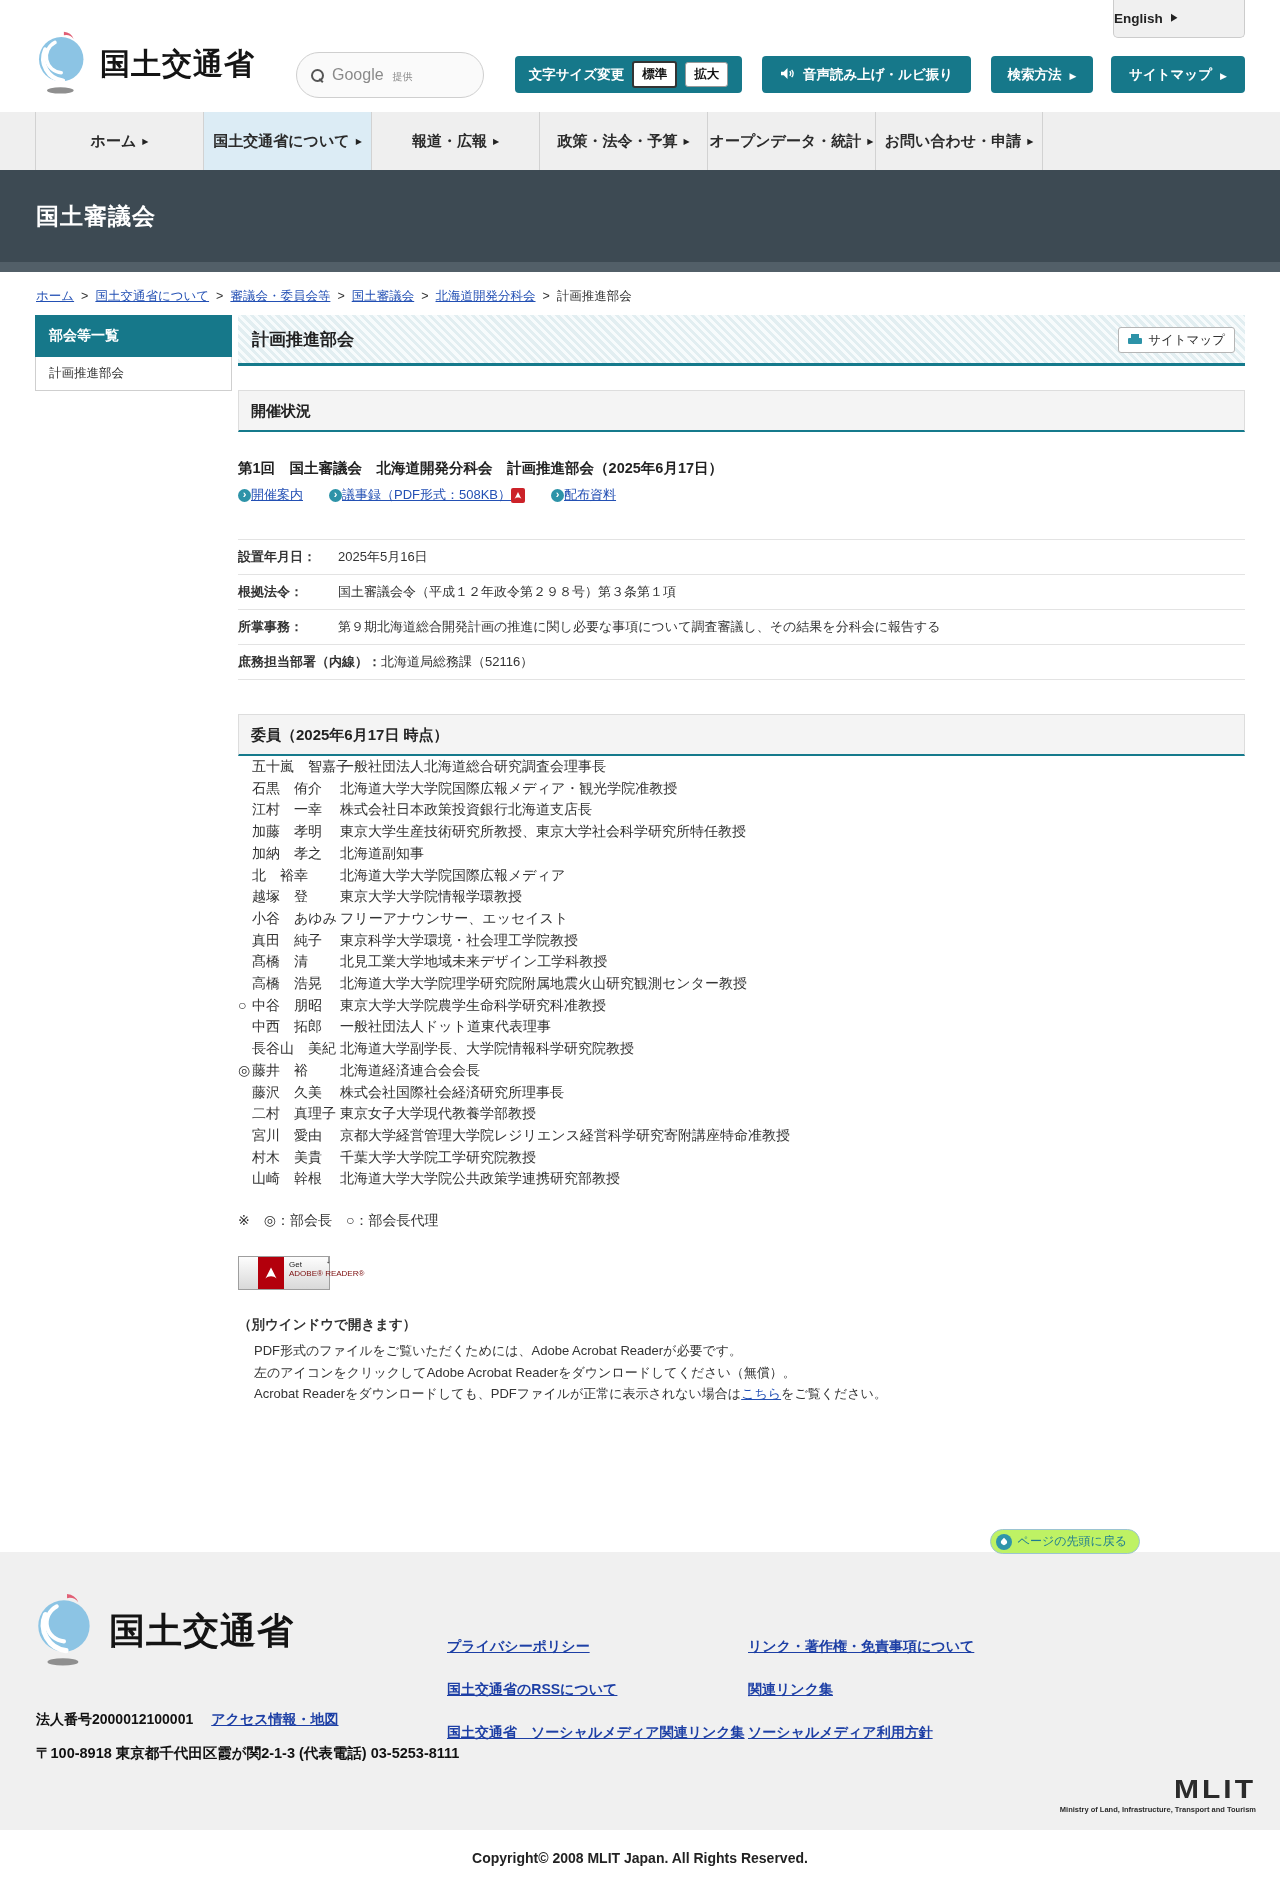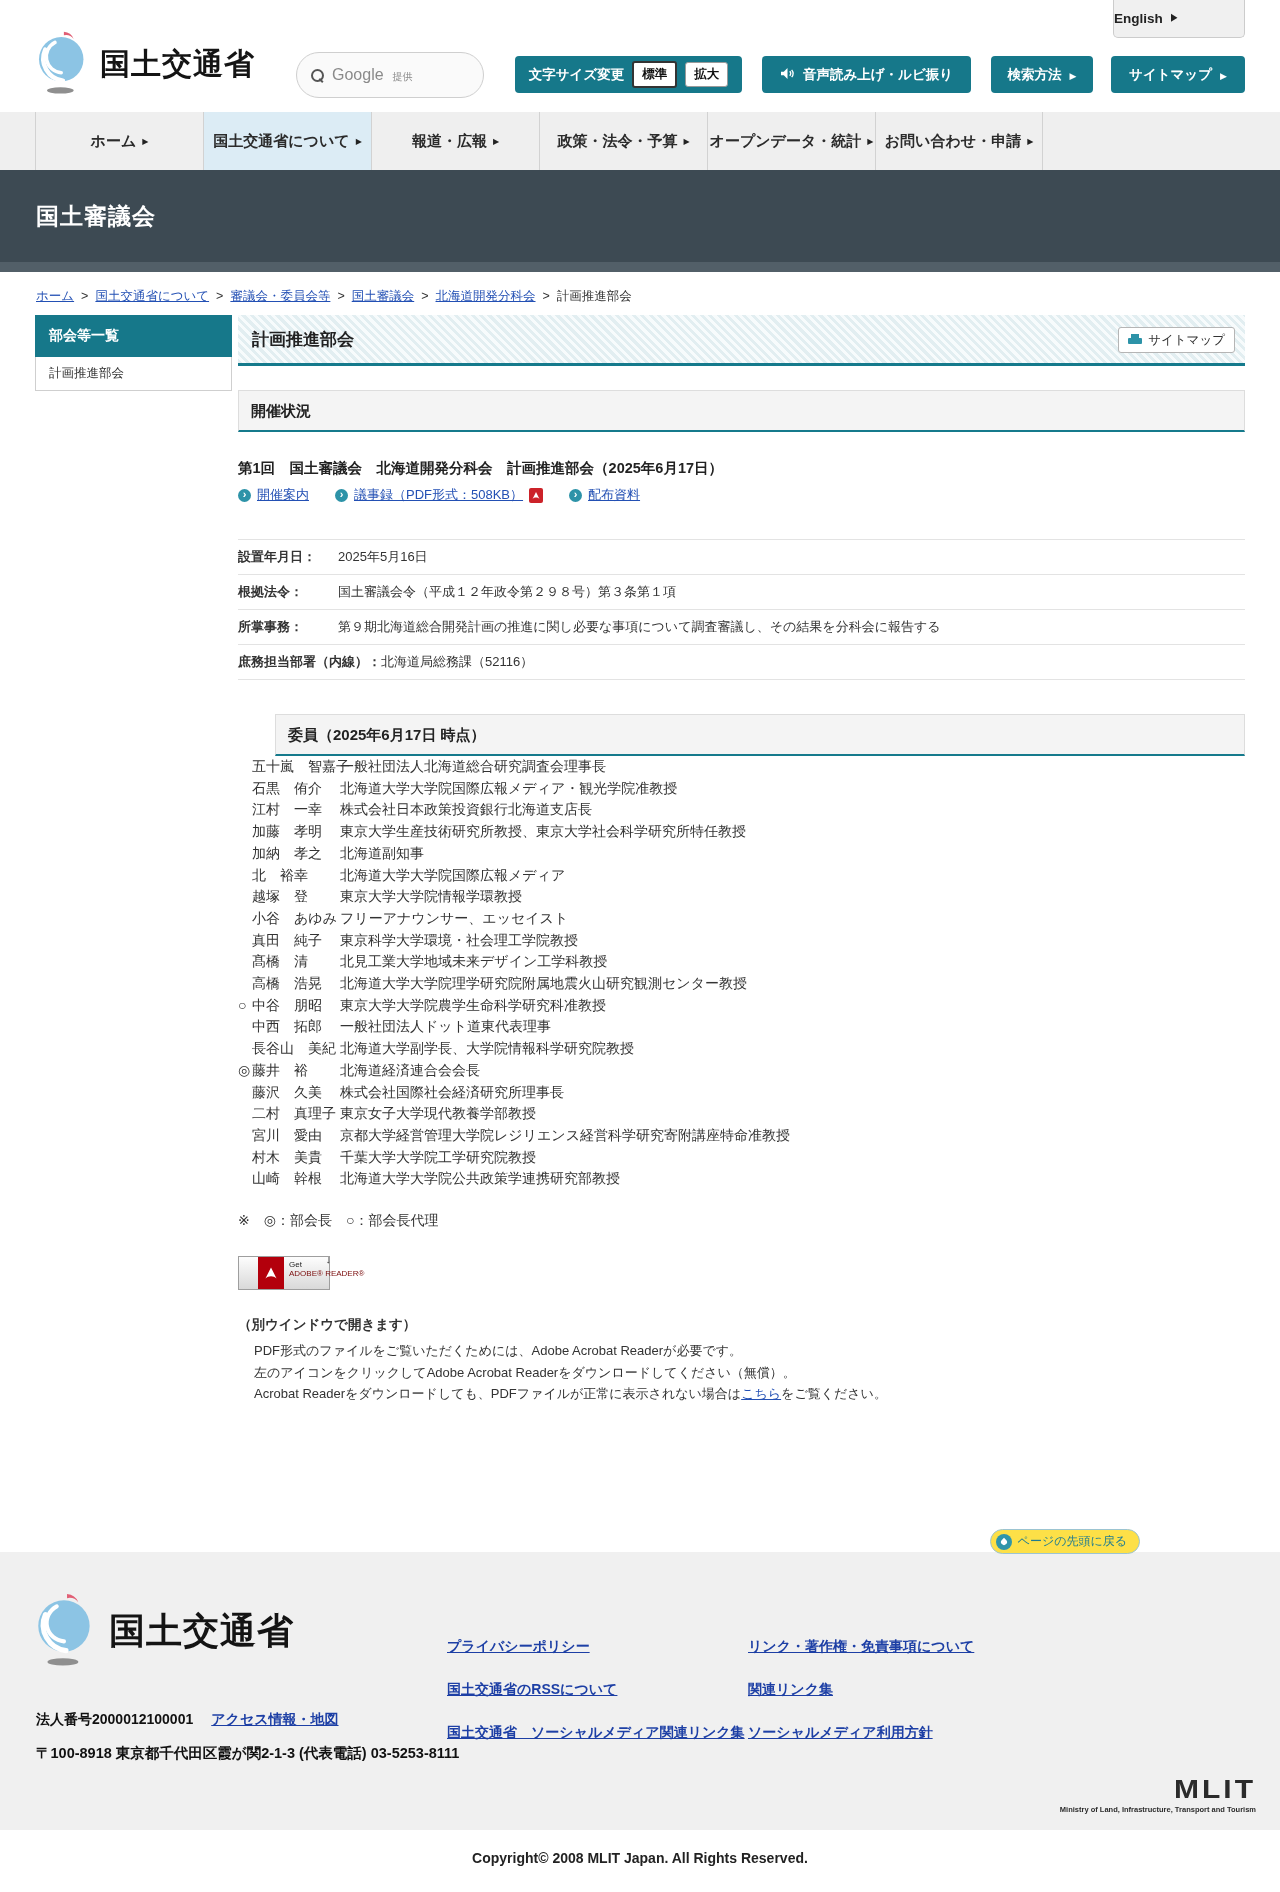--- a/index.html
+++ b/index.html
@@ -94,25 +94,25 @@
   .print-icon { width: 14px; height: 12px; position: relative; }
   .print-icon::before { content: ""; position: absolute; left: 3px; top: 0; width: 8px; height: 4px; background: #2d93a8; }
   .print-icon::after { content: ""; position: absolute; left: 0; top: 4px; width: 14px; height: 6px; background: #2d93a8; border-radius: 1px; }
 
   .sec-band {
     background: #f4f4f4; border: 1px solid #dddddd; border-bottom: 2px solid #157a8c;
     font-size: 15px; font-weight: 700; color: #222; padding: 11px 12px; height: 42px;
   }
   .sec-kaisai { margin-top: 24px; }
   .sec-gaiyo  { margin-top: 28px; }
-  .sec-iin    { margin-top: 34px; margin-left: 37px; }
+  .sec-iin    { margin-top: 34px; }
 
   .meeting-title { margin-top: 27px; font-size: 14.5px; font-weight: 700; color: #222; }
   .meeting-links { margin-top: 8px; display: flex; align-items: center; gap: 26px; font-size: 13px; }
-  .link-group { display: flex; align-items: center; gap: 6px; }
+  .link-group { display: flex; align-items: center; }
   .circle-arrow {
     width: 13px; height: 13px; border-radius: 50%; background: #2d93a8; color: #fff;
     display: inline-flex; align-items: center; justify-content: center; flex: none;
   }
   .circle-arrow::before { content: "›"; font-size: 11px; font-weight: 700; line-height: 1; margin-top: -1px; }
   .pdf-icon {
     width: 14px; height: 15px; background: #cc2229; border-radius: 2px; flex: none;
     display: inline-flex; align-items: flex-end; justify-content: center; cursor: pointer;
   }
   .pdf-icon svg { width: 10px; height: 11px; display: block; margin-bottom: 2px; }
@@ -141,21 +141,21 @@
   .adobe-get { font-size: 8px; color: #222; }
   .adobe-reader { font-size: 8px; font-weight: 400; color: #7a0c0c; white-space: nowrap; }
   .adobe-dl { position: absolute; right: -2px; top: -4px; font-size: 11px; font-weight: 700; color: #444; }
   .adobe-title { margin-top: 26px; font-size: 13.5px; font-weight: 700; }
   .adobe-lines { margin-top: 6px; padding-left: 16px; font-size: 13px; line-height: 21.5px; }
 
   
   .footer { position: relative; height: 278px; background: #f0f0f0; }
   .back-top {
     position: absolute; top: -23px; right: 140px; height: 25px;
-    background: #fde047; border: 1px solid #9cc4d1; border-radius: 13px;
+    background: #bef264; border: 1px solid #9cc4d1; border-radius: 13px;
     display: flex; align-items: center; gap: 6px; padding: 0 12px 0 5px;
     font-size: 12px; color: #1f7c91; cursor: pointer; font-family: inherit;
   }
   .drop-circle { width: 16px; height: 16px; border-radius: 50%; background: #2f95aa; position: relative; flex: none; }
   .drop-circle::after {
     content: ""; position: absolute; left: 5px; top: 5px; width: 6px; height: 6px;
     background: #fff; border-radius: 0 50% 50% 50%; transform: rotate(45deg);
   }
   .f-brand { position: absolute; left: 35px; top: 40px; display: flex; align-items: center; gap: 12px; }
   .f-brand svg { width: 62px; height: 74px; }

